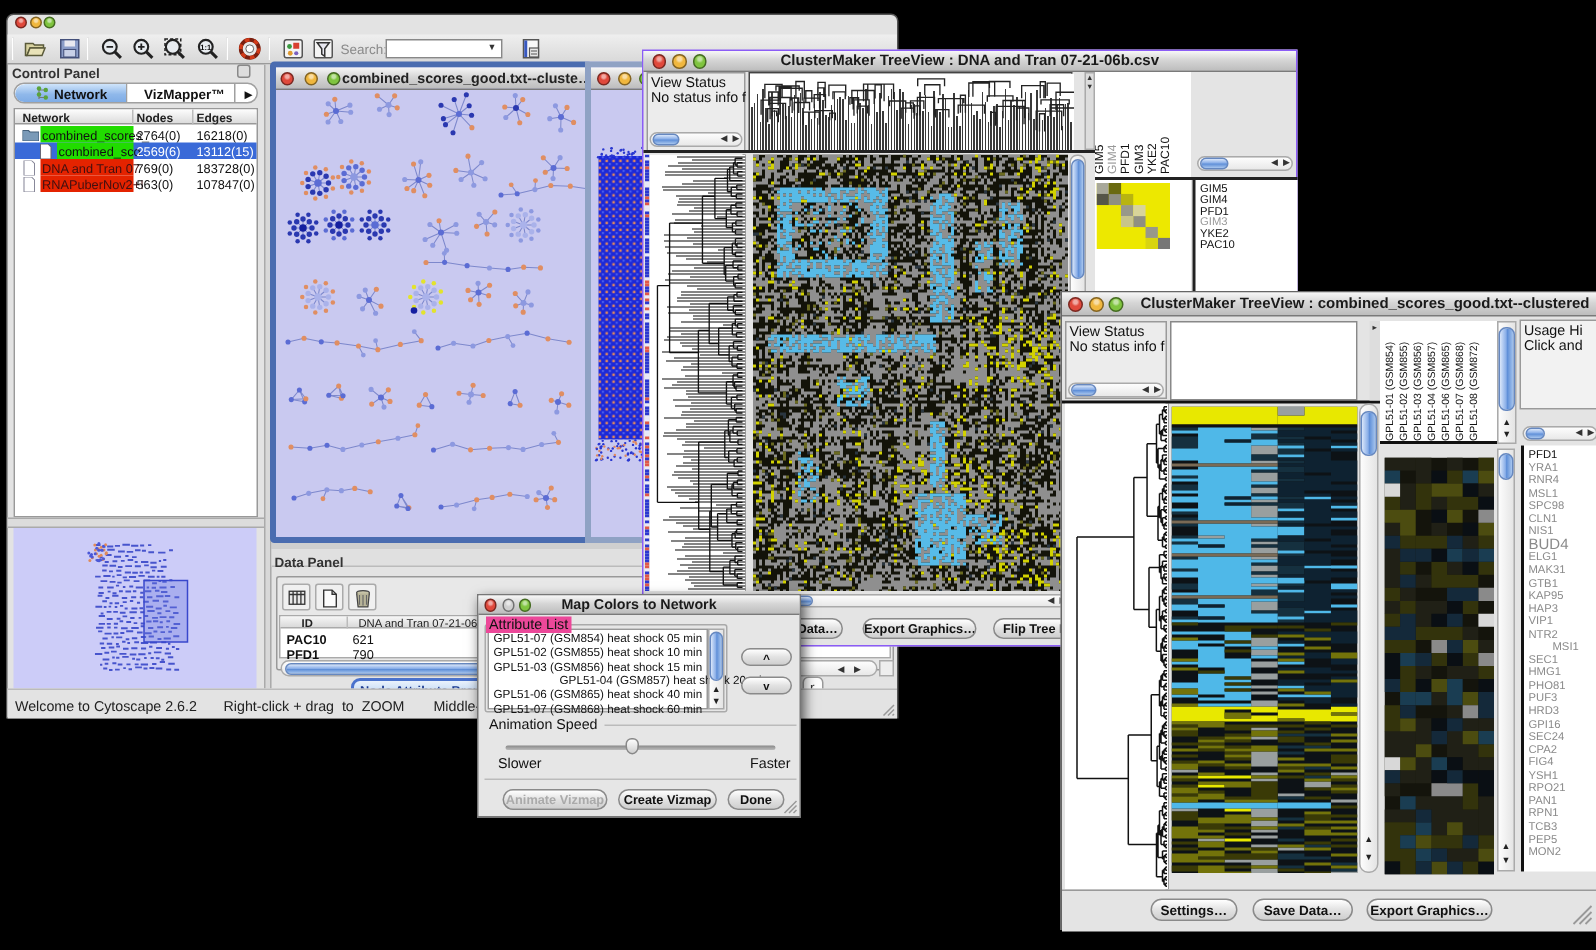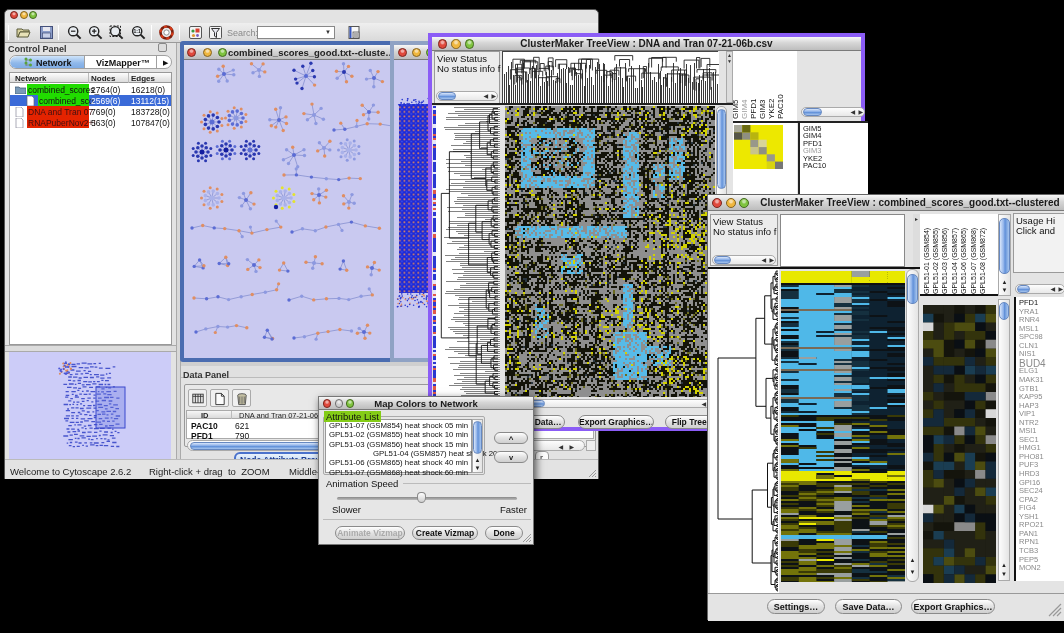--- a/index.html
+++ b/index.html
@@ -759,21 +759,21 @@
         <circle cx="25.6" cy="42.6" r="0.8" fill="#2a38d0"></circle>
         <circle cx="28.4" cy="42.2" r="0.8" fill="#2a38d0"></circle>
         <circle cx="13.9" cy="43.6" r="0.8" fill="#2a38d0"></circle>
         <circle cx="35.1" cy="40.8" r="0.8" fill="#2a38d0"></circle>
         <circle cx="7.2" cy="42.7" r="0.8" fill="#2a38d0"></circle>
         <circle cx="13.4" cy="40.6" r="0.8" fill="#2a38d0"></circle>
         <circle cx="39.8" cy="44.4" r="0.8" fill="#2a38d0"></circle>
       </svg>
     </div>
   </div>
-<div class="win" style="left:428px;top:33px;width:437px;height:398px;background:#e4e4e4;border:4px solid #8b5cf6;">
+<div class="win" style="left:428px;top:33px;width:437px;height:398px;background:#e4e4e4;border:1px solid #8b5cf6;">
     <div class="tbar" style="height:14px;font-size:10px;line-height:14px;">ClusterMaker TreeView : DNA and Tran 07-21-06b.csv</div>
     <span class="lt" style="left:5.75px;top:2.25px;width:9.5px;height:9.5px;background:radial-gradient(circle at 50% 30%, #fff8 0 18%, transparent 40%), #e0493c;border-color:#7b2821"></span>
     <span class="lt" style="left:19.25px;top:2.25px;width:9.5px;height:9.5px;background:radial-gradient(circle at 50% 30%, #fff8 0 18%, transparent 40%), #f0b73e;border-color:#846422"></span>
     <span class="lt" style="left:32.75px;top:2.25px;width:9.5px;height:9.5px;background:radial-gradient(circle at 50% 30%, #fff8 0 18%, transparent 40%), #7fc43f;border-color:#456b22"></span>
     <div class="inset" style="left:2px;top:14px;width:66px;height:53px;">
       <span class="abs" style="left:2px;top:1px;font-size:9.5px;color:#111;">View Status</span>
       <span class="abs" style="left:2px;top:11px;font-size:9.5px;color:#111;white-space:nowrap;">No status info f</span>
     </div>
     <div class="sbtrack" style="left:4px;top:54px;width:62px;height:10px">
       <div class="sbthumb" style="left:1px;top:0px;width:18px;height:8px"></div>
@@ -1112,21 +1112,21 @@
       <span class="abs" style="left:3px;top:43.75px;font-size:7.5px;color:#8a8a8a;">CLN1</span>
       <span class="abs" style="left:3px;top:52.300000000000004px;font-size:7.5px;color:#8a8a8a;">NIS1</span>
       <span class="abs" style="left:3px;top:60.85000000000001px;font-size:10px;color:#8a8a8a;">BUD4</span>
       <span class="abs" style="left:3px;top:69.4px;font-size:7.5px;color:#8a8a8a;">ELG1</span>
       <span class="abs" style="left:3px;top:77.95px;font-size:7.5px;color:#8a8a8a;">MAK31</span>
       <span class="abs" style="left:3px;top:86.5px;font-size:7.5px;color:#8a8a8a;">GTB1</span>
       <span class="abs" style="left:3px;top:95.05000000000001px;font-size:7.5px;color:#8a8a8a;">KAP95</span>
       <span class="abs" style="left:3px;top:103.60000000000001px;font-size:7.5px;color:#8a8a8a;">HAP3</span>
       <span class="abs" style="left:3px;top:112.15px;font-size:7.5px;color:#8a8a8a;">VIP1</span>
       <span class="abs" style="left:3px;top:120.70000000000002px;font-size:7.5px;color:#8a8a8a;">NTR2</span>
-      <span class="abs" style="left:3px;top:129.25px;font-size:7.5px;color:#8a8a8a;">MSI1</span>
+      <span class="abs" style="left:19px;top:129.25px;font-size:7.5px;color:#8a8a8a;">MSI1</span>
       <span class="abs" style="left:3px;top:137.8px;font-size:7.5px;color:#8a8a8a;">SEC1</span>
       <span class="abs" style="left:3px;top:146.35000000000002px;font-size:7.5px;color:#8a8a8a;">HMG1</span>
       <span class="abs" style="left:3px;top:154.9px;font-size:7.5px;color:#8a8a8a;">PHO81</span>
       <span class="abs" style="left:3px;top:163.45000000000002px;font-size:7.5px;color:#8a8a8a;">PUF3</span>
       <span class="abs" style="left:3px;top:172.0px;font-size:7.5px;color:#8a8a8a;">HRD3</span>
       <span class="abs" style="left:3px;top:180.55px;font-size:7.5px;color:#8a8a8a;">GPI16</span>
       <span class="abs" style="left:3px;top:189.10000000000002px;font-size:7.5px;color:#8a8a8a;">SEC24</span>
       <span class="abs" style="left:3px;top:197.65px;font-size:7.5px;color:#8a8a8a;">CPA2</span>
       <span class="abs" style="left:3px;top:206.20000000000002px;font-size:7.5px;color:#8a8a8a;">FIG4</span>
       <span class="abs" style="left:3px;top:214.75000000000003px;font-size:7.5px;color:#8a8a8a;">YSH1</span>
@@ -1143,21 +1143,21 @@
     <div class="btn" style="left:203px;top:404px;width:84px;height:15px;font-size:9px;line-height:14px;white-space:nowrap;overflow:hidden;">Export Graphics…</div>
     <svg class="abs" style="right:2px;bottom:2px" width="14" height="14">
       <path d="M13 1L1 13M13 5L5 13M13 9L9 13" stroke="#999" stroke-width="1.2"></path>
     </svg>
   </div>
 <div class="win" style="left:318px;top:396px;width:216px;height:149px;background:#e6e6e6;border:1px solid #777;box-shadow:2px 3px 8px #000a;">
     <div class="tbar" style="height:13px;font-size:9.5px;line-height:13px;">Map Colors to Network</div>
     <span class="lt" style="left:3.75px;top:2.25px;width:8.5px;height:8.5px;background:radial-gradient(circle at 50% 30%, #fff8 0 18%, transparent 40%), #e0493c;border-color:#7b2821"></span>
     <span class="lt" style="left:15.75px;top:2.25px;width:8.5px;height:8.5px;background:radial-gradient(circle at 50% 30%, #fff8 0 18%, transparent 40%), #cfcfcf;border-color:#717171"></span>
     <span class="lt" style="left:26.75px;top:2.25px;width:8.5px;height:8.5px;background:radial-gradient(circle at 50% 30%, #fff8 0 18%, transparent 40%), #7fc43f;border-color:#456b22"></span>
-    <span class="abs" style="left:5px;top:14px;font-size:9.5px;color:#111;background:#84cc16;padding:0 2px;z-index:2;">Attribute List</span>
+    <span class="abs" style="left:5px;top:14px;font-size:9.5px;color:#111;background:#ec4899;padding:0 2px;z-index:2;">Attribute List</span>
     <div class="abs" style="left:4px;top:19px;width:162px;height:59px;border:1px solid #aaa;border-radius:2px;"></div>
     <div class="abs" style="left:6px;top:22px;width:147px;height:54px;background:#fff;border:1px solid #999;">
       <span class="abs" style="left:3px;top:1.0px;font-size:7.8px;color:#111;white-space:nowrap;">GPL51-07 (GSM854) heat shock 05 min</span>
       <span class="abs" style="left:3px;top:10.3px;font-size:7.8px;color:#111;white-space:nowrap;">GPL51-02 (GSM855) heat shock 10 min</span>
       <span class="abs" style="left:3px;top:19.6px;font-size:7.8px;color:#111;white-space:nowrap;">GPL51-03 (GSM856) heat shock 15 min</span>
       <span class="abs" style="left:3px;top:28.900000000000002px;font-size:7.8px;color:#111;white-space:nowrap;margin-left:44px;">GPL51-04 (GSM857) heat shock 20 min</span>
       <span class="abs" style="left:3px;top:38.2px;font-size:7.8px;color:#111;white-space:nowrap;">GPL51-06 (GSM865) heat shock 40 min</span>
       <span class="abs" style="left:3px;top:47.5px;font-size:7.8px;color:#111;white-space:nowrap;">GPL51-07 (GSM868) heat shock 60 min</span>
     </div>
     <div class="vtrack" style="left:153px;top:22px;width:11px;height:54px;">

